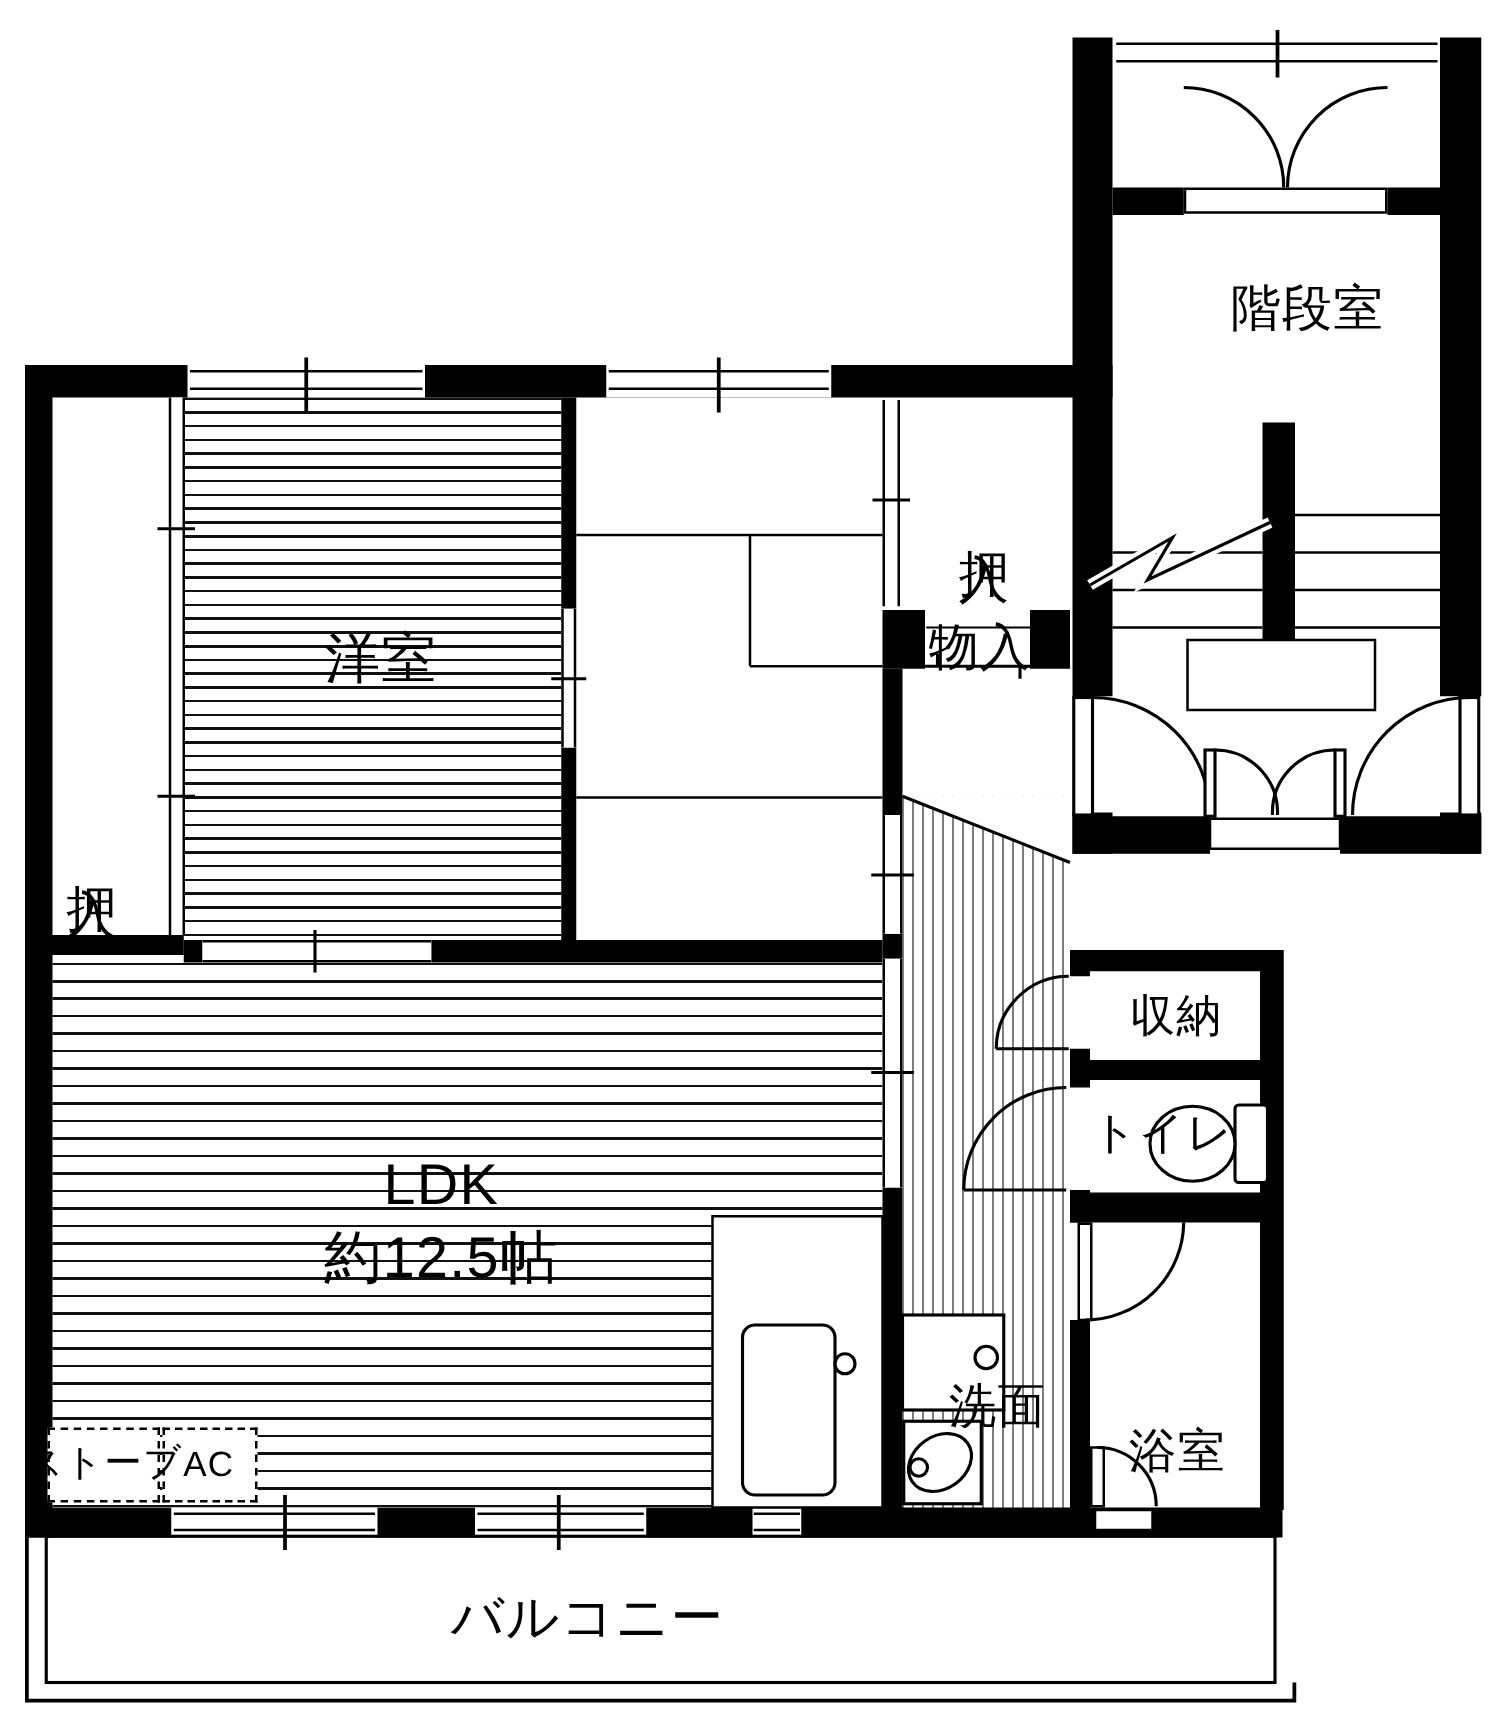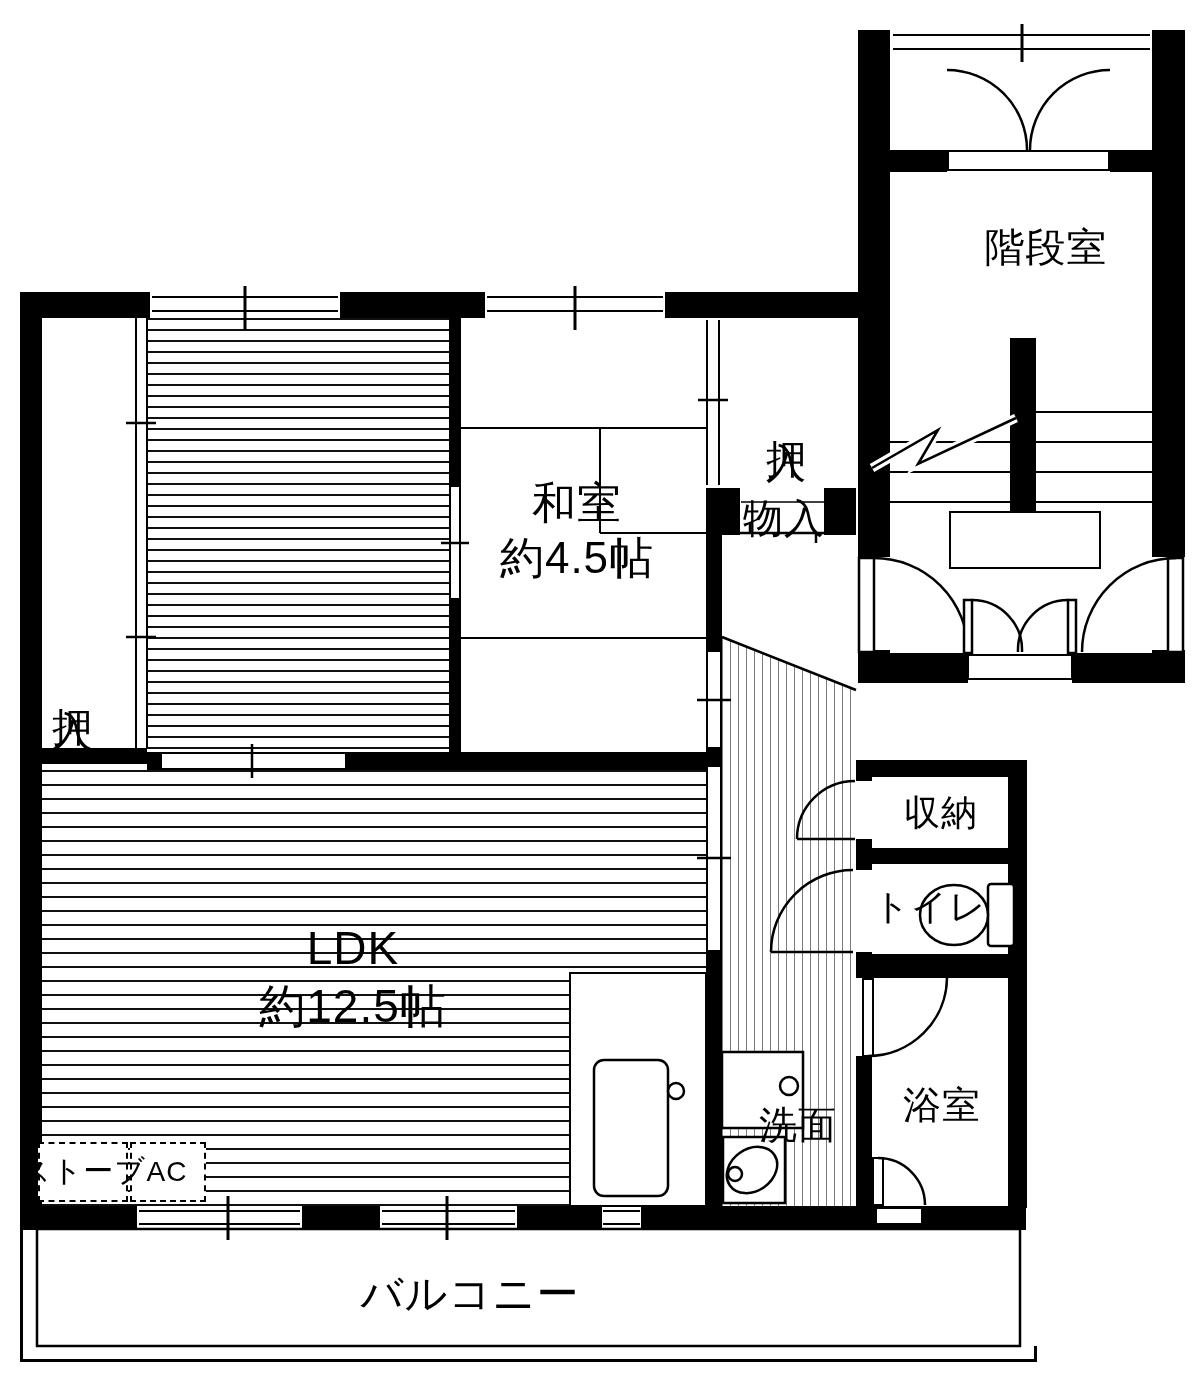--- a/index.html
+++ b/index.html
@@ -204,34 +204,31 @@
       <circle cx="676" cy="1091" r="8" fill="#fff" stroke="#000" stroke-width="2.5"></circle>
     </g>
 
     <g fill="none" stroke="#000">
       <path d="M 21.5,1230 V 1360.5 H 1035.5 V 1346" stroke-width="3"></path>
       <rect x="37" y="1229" width="983" height="117" stroke-width="2.5"></rect>
     </g>
   </svg>
 
   <div class="lbl" style="left:305px;top:527px;font-size:44px;">
-  </div>
-  <div class="lbl" style="left:577px;top:530px;font-size:44px;">
-    <div>和室</div>
-    <div>約4.5帖</div>
+    <div>洋室</div>
   </div>
   <div class="lbl" style="left:353px;top:977px;font-size:46px;text-align:center;">
     <div>LDK</div>
     <div>約12.5帖</div>
   </div>
   <div class="lbl-v" style="left:73px;top:678px;font-size:40px;">押入</div>
   <div class="lbl-v" style="left:787px;top:410px;font-size:40px;">押入</div>
   <div class="lbl" style="left:784px;top:518px;font-size:40px;">物入</div>
   <div class="lbl" style="left:1030px;top:247px;font-size:40px;margin-left:16px;">階段室</div>
   <div class="lbl" style="left:941px;top:812px;font-size:36px;">収納</div>
   <div class="lbl" style="left:930px;top:906px;font-size:36px;">トイレ</div>
-  <div class="lbl" style="left:942px;top:1106px;font-size:38px;">浴室</div>
+  <div class="lbl" style="left:942px;top:1162px;font-size:38px;">浴室</div>
   <div class="lbl" style="left:798px;top:1126px;font-size:38px;">洗面</div>
   <div class="lbl" style="left:83px;top:1171px;font-size:30px;">ストーブ</div>
   <div class="lbl" style="left:167px;top:1171px;font-size:28px;">AC</div>
   <div class="lbl" style="left:470px;top:1294px;font-size:42px;">バルコニー</div>
 
 </div>
 
 </body></html>

